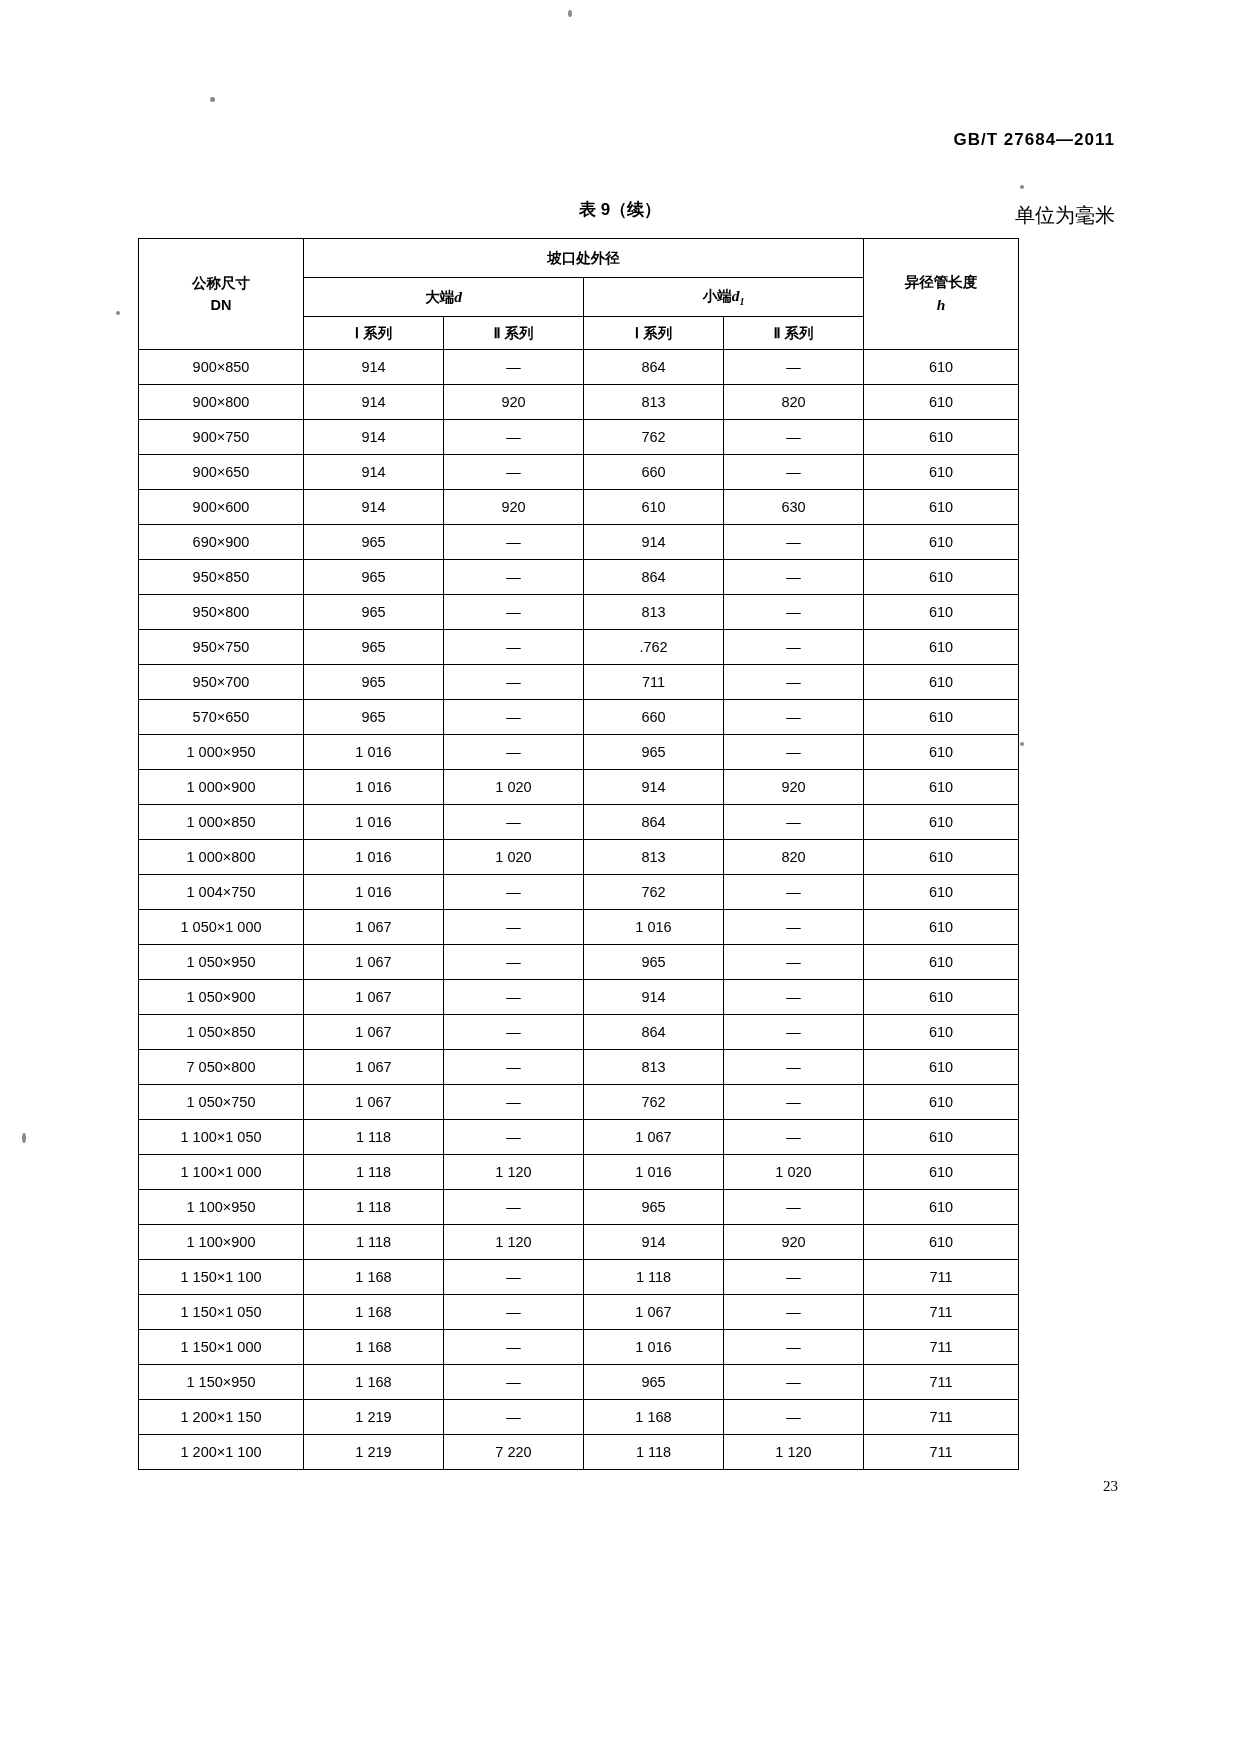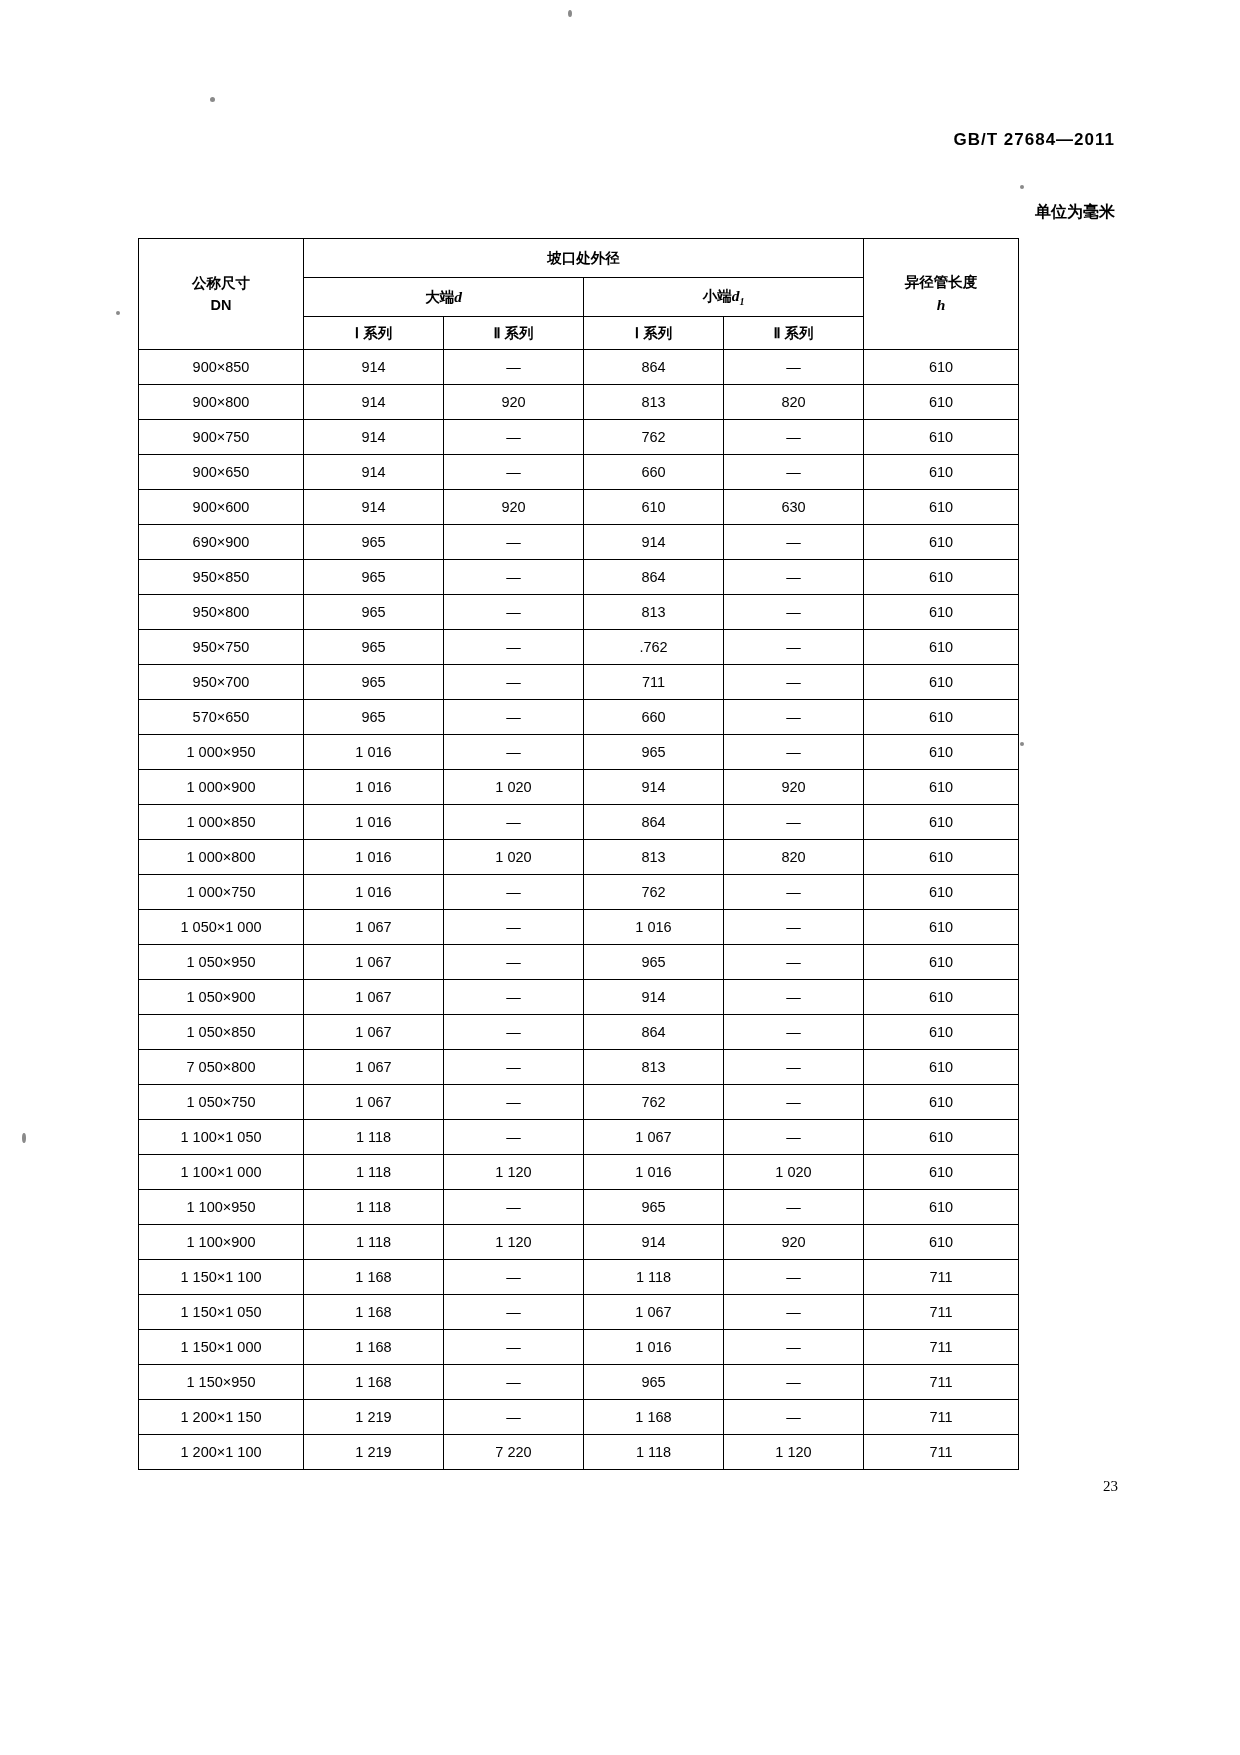--- a/index.html
+++ b/index.html
@@ -37,22 +37,22 @@
     text-align: center;
     font-family: "Liberation Sans", sans-serif;
     font-weight: bold;
     font-size: 17px;
   }
   .unit-note {
     position: absolute;
     top: 202px;
     right: 125px;
     font-family: "Liberation Sans", sans-serif;
-    font-size: 16px;
-    font-weight: bold;
+    font-size: 20px;
+    font-weight: normal;
   }
   table.main {
     position: absolute;
     top: 238px;
     left: 138px;
     width: 845px;
     border-collapse: collapse;
     table-layout: fixed;
   }
   table.main td, table.main th {
@@ -115,20 +115,21 @@
 
   <div class="speck" style="left:568px; top:10px; width:4px; height:7px;"></div>
   <div class="speck" style="left:210px; top:97px; width:5px; height:5px;"></div>
   <div class="speck" style="left:116px; top:311px; width:4px; height:4px;"></div>
   <div class="speck" style="left:1020px; top:185px; width:4px; height:4px;"></div>
   <div class="speck" style="left:1020px; top:742px; width:4px; height:4px;"></div>
   <div class="speck" style="left:22px; top:1133px; width:4px; height:10px;"></div>
 
   <div class="std-header">GB/T 27684—2011</div>
 
+  <div class="table-title">表 9（续）</div>
 
   <div class="unit-note">单位为毫米</div>
 
   <table class="main">
     <colgroup>
       <col style="width:165px">
       <col style="width:140px">
       <col style="width:140px">
       <col style="width:140px">
       <col style="width:140px">
@@ -276,21 +277,21 @@
         </tr>
         <tr>
           <td class="dn-cell">1 000×800</td>
           <td>1 016</td>
           <td>1 020</td>
           <td>813</td>
           <td>820</td>
           <td>610</td>
         </tr>
         <tr>
-          <td class="dn-cell">1 000×750</td>
+          <td class="dn-cell">1 004×750</td>
           <td>1 016</td>
           <td>—</td>
           <td>762</td>
           <td>—</td>
           <td>610</td>
         </tr>
         <tr>
           <td class="dn-cell">1 050×1 000</td>
           <td>1 067</td>
           <td>—</td>

